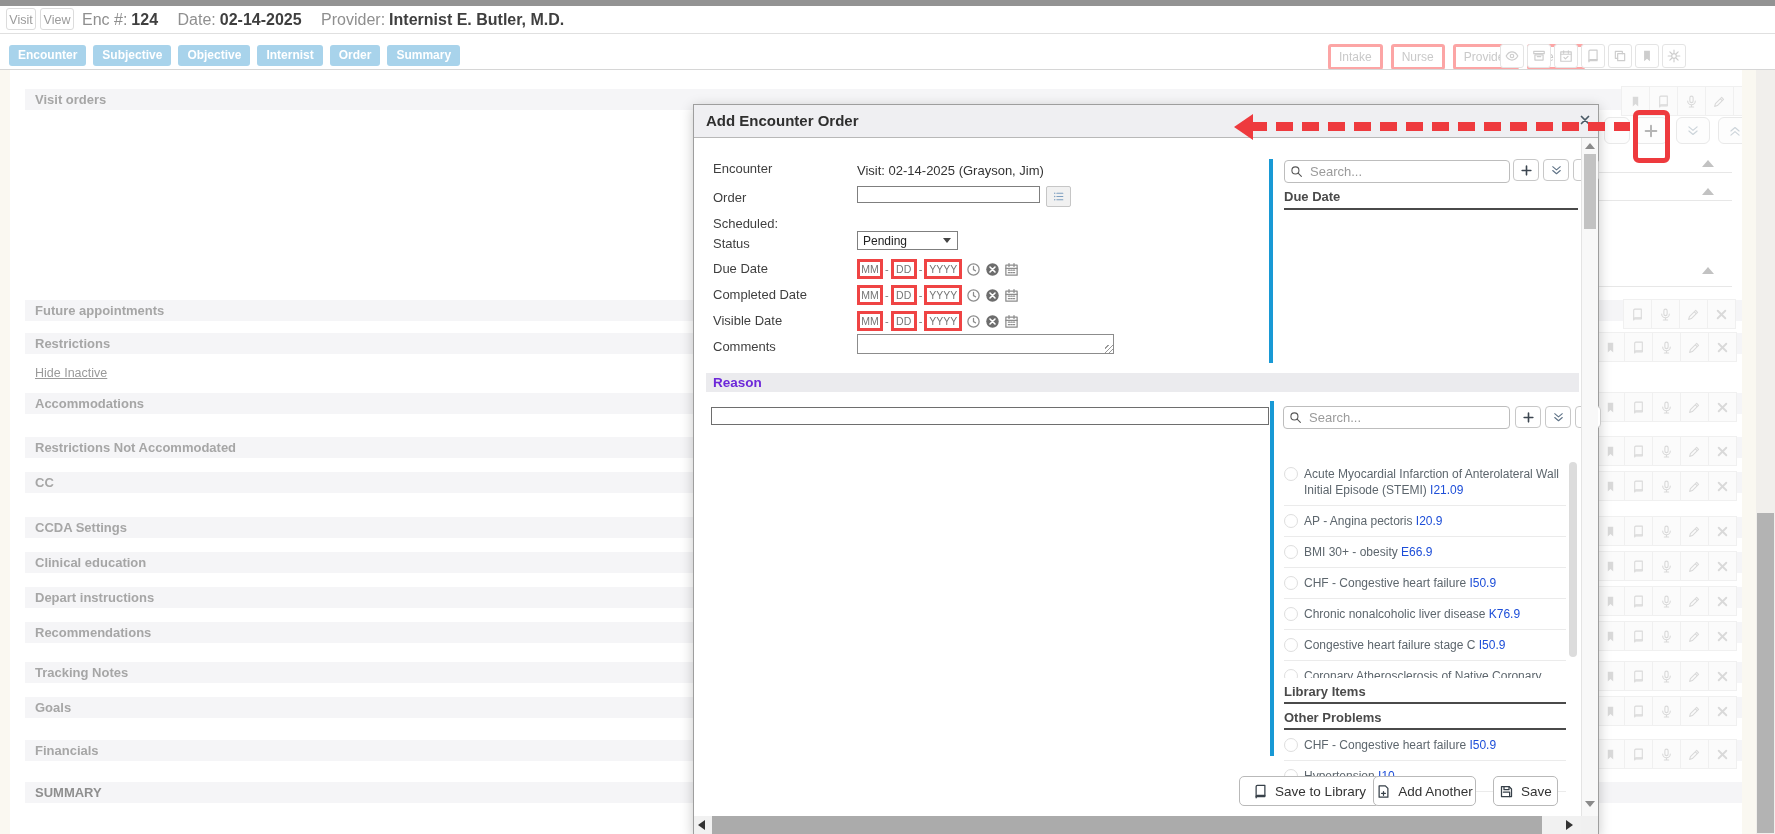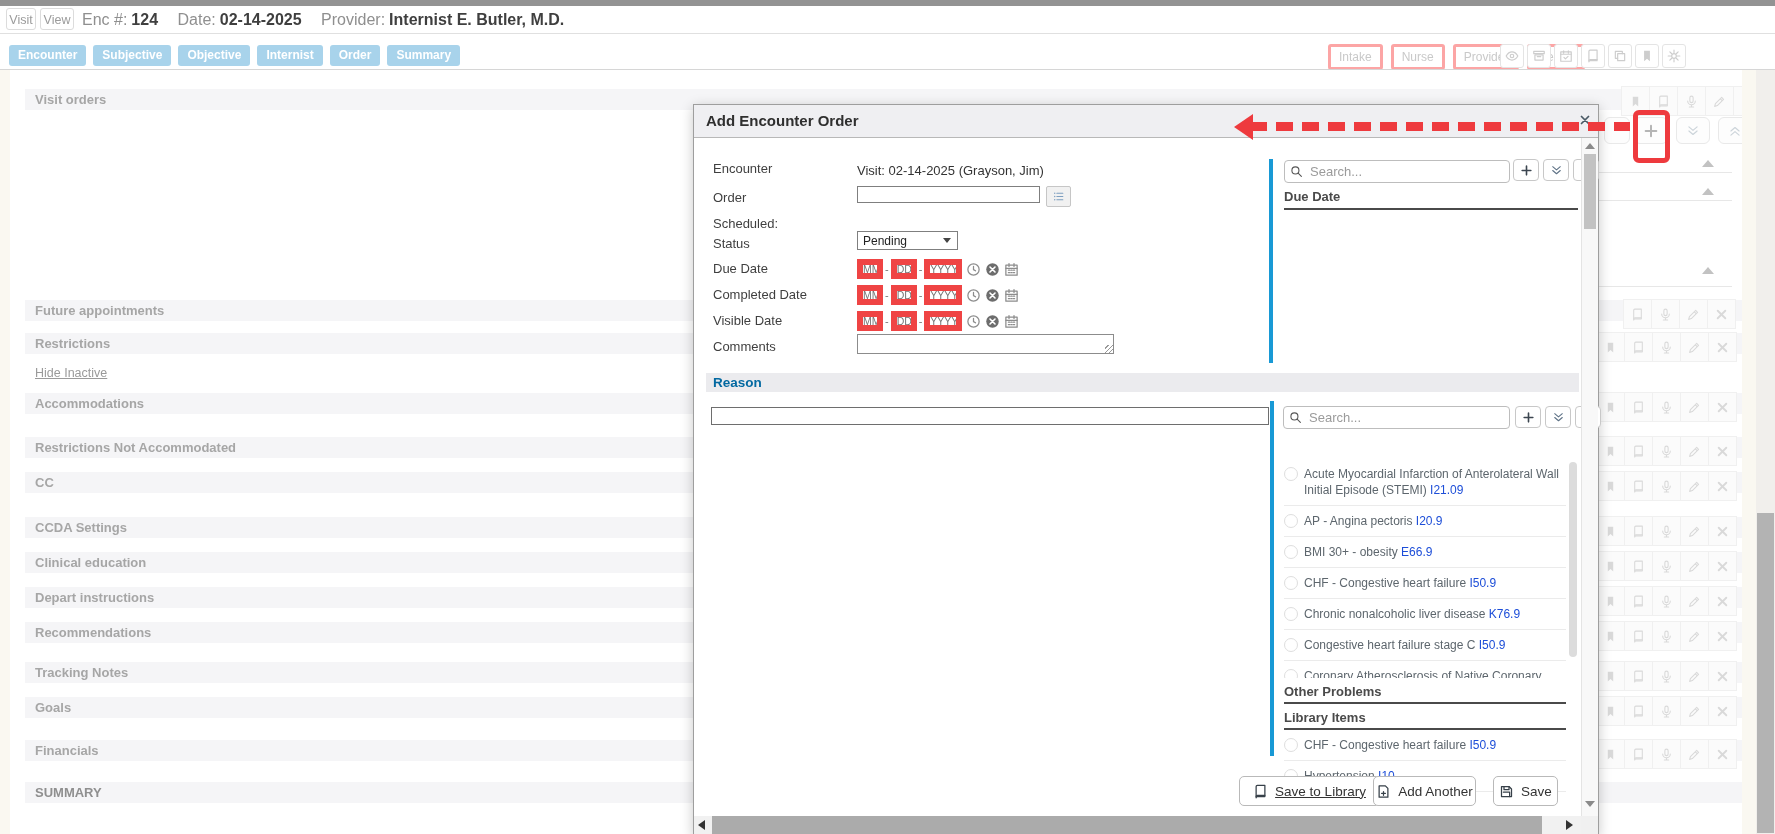--- a/index.html
+++ b/index.html
@@ -62,21 +62,21 @@
   .tinput{position:absolute;border:1px solid #7f7f7f;font-size:12px;color:#333;padding:0 3px;
       box-sizing:border-box;background:#fff;font-family:inherit;}
   .listbtn{position:absolute;width:23px;height:19px;background:#f1f1f1;border:1px solid #c6c6c6;
       border-radius:2px;display:flex;align-items:center;justify-content:center;color:#7d9fc0;}
   .selectbox{position:absolute;border:1px solid #7f7f7f;background:#fff;font-size:12px;color:#222;
       display:flex;align-items:center;box-sizing:border-box;cursor:pointer;}
   .selectbox .txt{padding-left:5px;flex:1;}
   .selectbox .arr{width:0;height:0;border-left:4px solid transparent;border-right:4px solid transparent;
       border-top:5px solid #444;margin-right:6px;}
   .daterow{position:absolute;display:flex;align-items:center;}
-  .daterow input{border:6px solid #ef4444;height:20px;font-size:10.5px;color:#9b9b9b;text-align:center;
+  .daterow input{border:3px solid #ef4444;height:20px;font-size:10.5px;color:#9b9b9b;text-align:center;
       padding:0;box-sizing:border-box;font-family:inherit;}
   .daterow .dash{color:#777;margin:0 2px;font-size:11px;}
   .daterow .dicon{margin-left:4px;color:#8c8c8c;display:flex;align-items:center;}
   .daterow .dicon .ic{width:15px;height:15px;}
   .commentwrap{position:absolute;}
   .commentwrap textarea{width:100%;height:100%;border:1px solid #8c8c8c;resize:none;box-sizing:border-box;
       font-family:inherit;font-size:12px;}
   .grip{position:absolute;right:1px;bottom:1px;width:8px;height:8px;
       background:repeating-linear-gradient(135deg,transparent 0 2px,#999 2px 3px);}
 
@@ -85,21 +85,21 @@
       display:flex;align-items:center;padding:0 5px;box-sizing:content-box;}
   .searchbox .ic{width:13px;height:13px;color:#555;margin-right:5px;flex:none;}
   .searchbox input{border:none;outline:none;flex:1;font-size:13px;color:#555;font-family:inherit;min-width:0;}
   .searchbox input::placeholder{color:#9b9b9b;}
   .sqbtn{position:absolute;width:26px;height:22px;border:1px solid #c8c8c8;border-radius:4px;background:#fff;
       display:flex;align-items:center;justify-content:center;box-sizing:border-box;cursor:pointer;}
   .sqbtn .ic{width:13px;height:13px;}
   .panelhead{position:absolute;width:294px;font-size:13px;font-weight:bold;color:#4a4a4a;
       border-bottom:2px solid #4a4a4a;padding-bottom:4px;box-sizing:border-box;}
   .reasonband{position:absolute;left:12px;top:268px;width:873px;height:19px;background:#ebebee;
-      font-size:13.5px;font-weight:bold;color:#0369a1;line-height:19px;padding-left:7px;box-sizing:border-box;}
+      font-size:13.5px;font-weight:bold;color:#6d28d9;line-height:19px;padding-left:7px;box-sizing:border-box;}
 
   .plist{position:absolute;left:590px;top:354px;width:294px;padding-right:12px;box-sizing:border-box;}
   .pitem{display:flex;align-items:flex-start;padding:7px 0;border-bottom:1px solid #ebebeb;cursor:pointer;}
   .pitem.clipped{height:10px;overflow:hidden;border-bottom:none;padding-bottom:0;}
   .pitem .radio{flex:none;width:12px;height:12px;border:1.5px solid #dedede;border-radius:50%;
       margin:1px 6px 0 0;background:#fff;}
   .pitem .ptxt{font-size:12px;line-height:16px;color:#5d666d;}
   .pitem .pcode{color:#1d4ed8;}
   .lhead{font-size:13px;font-weight:bold;color:#4a4a4a;border-bottom:2px solid #4a4a4a;
       padding:6px 0 3px;}
@@ -858,34 +858,34 @@
           <span class="ptxt">Chronic nonalcoholic liver disease <span class="pcode">K76.9</span></span>
         </div>
         <div class="pitem">
           <span class="radio"></span>
           <span class="ptxt">Congestive heart failure stage C <span class="pcode">I50.9</span></span>
         </div>
         <div class="pitem clipped">
           <span class="radio"></span>
           <span class="ptxt">Coronary Atherosclerosis of Native Coronary Artery </span>
         </div>
+        <div class="lhead">Library Items</div>
         <div class="lhead">Other Problems</div>
-        <div class="lhead">Library Items</div>
         <div class="pitem">
           <span class="radio"></span>
           <span class="ptxt">CHF - Congestive heart failure <span class="pcode">I50.9</span></span>
         </div>
         <div class="pitem">
           <span class="radio"></span>
           <span class="ptxt">Hypertension <span class="pcode">I10</span></span>
         </div>
       </div>
     <div class="innerscroll"></div>
 
-    <div class="footbtn" style="left:545px;top:671px;width:141px;text-decoration:underline;">
+    <div class="footbtn" style="left:545px;top:671px;width:141px;">
       <svg class="ic">
           <use href="#i-book"></use>
         </svg>
       <span>Save to Library</span>
     </div>
     <div class="footbtn" style="left:679px;top:671px;width:103px;">
       <svg class="ic">
           <use href="#i-docplus"></use>
         </svg>
       <span>Add Another</span>

